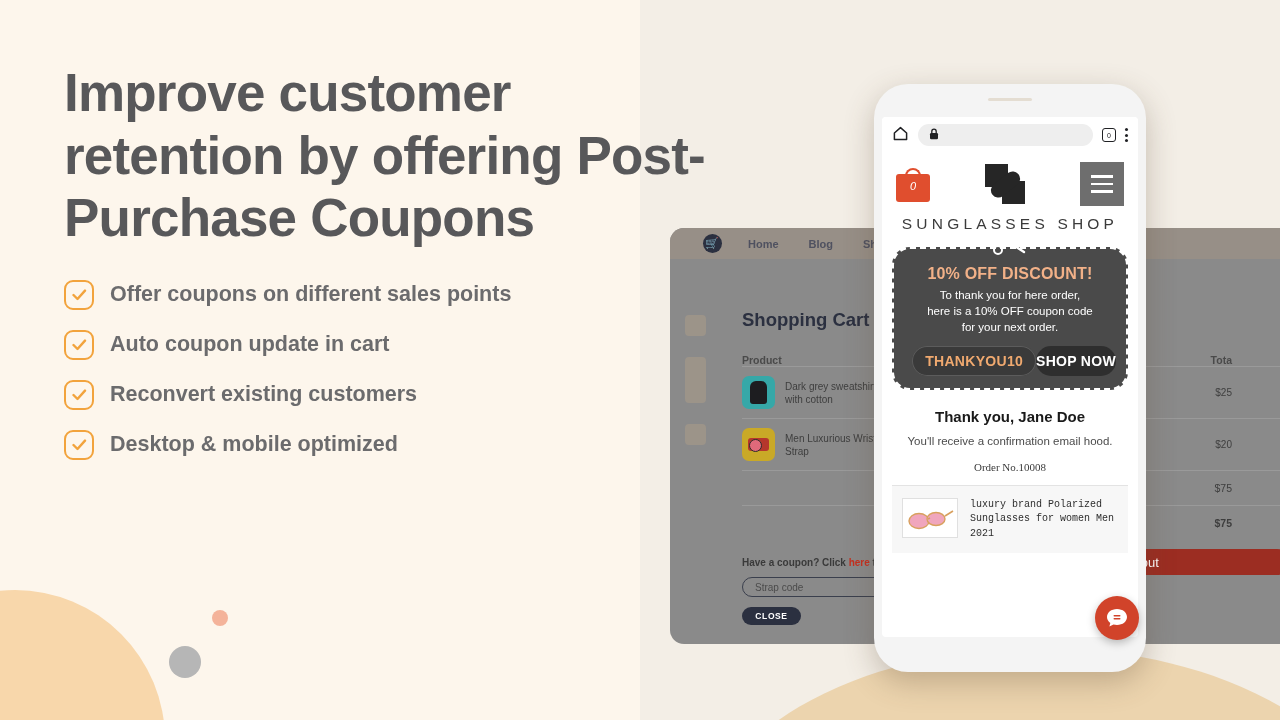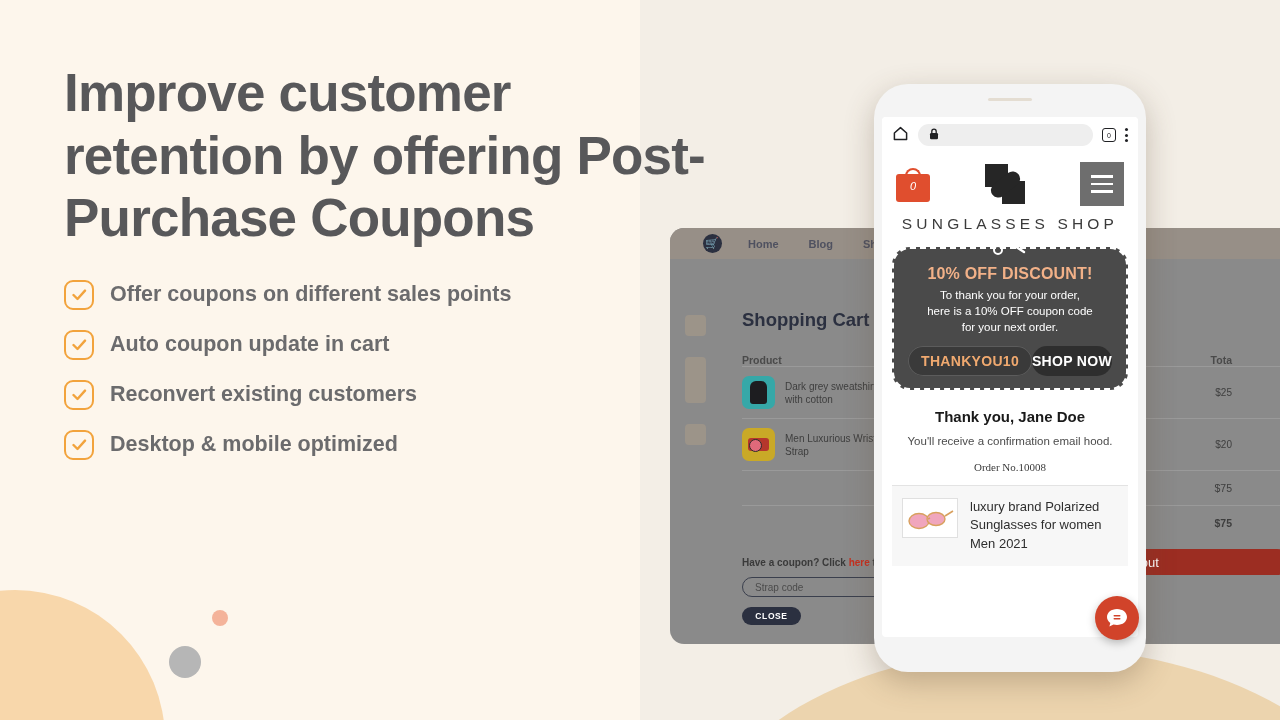--- a/index.html
+++ b/index.html
@@ -231,21 +231,21 @@
   .scissors {
     position: absolute; left: 50%; top: -21px; transform: translateX(-50%);
   }
   .coupon-title {
     font-size: 16px; font-weight: bold; color: #f2b188; letter-spacing: 0.2px;
   }
   .coupon-sub {
     margin-top: 5px; font-size: 11.5px; color: #ffffff; line-height: 1.38;
   }
   .coupon-actions {
-    margin-top: 10px; display: flex; justify-content: center;
+    margin-top: 10px; display: flex; justify-content: flex-end;
   }
   .code-btn {
     background: #3a3a3a; border-radius: 15px; padding: 7px 13px;
     color: #f0a96f; font-size: 14px; font-weight: bold; letter-spacing: 0.3px;
     box-shadow: inset 0 0 0 1px #5c5c5c;
   }
   .shop-now-btn {
     background: #2e2e2e; border-radius: 15px; padding: 7px 0;
     color: #ffffff; font-size: 14px; font-weight: bold; letter-spacing: 0.3px;
   }
@@ -261,21 +261,21 @@
   .order-card {
     margin: 12px 10px 0; background: #f7f7f7;
     border-top: 1px solid #e3e3e3; padding: 12px 10px;
     display: flex; gap: 12px;
   }
   .glasses-thumb {
     width: 56px; height: 40px; background: #ffffff;
     border: 1px solid #e0e0e0; flex: none; position: relative; overflow: hidden;
   }
   .order-item-name {
-    font-family: Liberation Sans, sans-serif; font-size: 13px;
+    font-family: Liberation Mono, monospace; font-size: 10px;
     color: #2e2e2e; line-height: 1.45;
   }
   .chat-fab {
     position: absolute; left: 1095px; top: 596px;
     width: 44px; height: 44px; border-radius: 50%;
     background: #d1432a; display: flex;
     align-items: center; justify-content: center;
     box-shadow: 0 3px 8px rgba(0,0,0,0.25);
   }
 </style>
@@ -456,21 +456,21 @@
     <div class="coupon-card">
       <span class="scissors">
         <svg width="40" height="30" viewBox="0 0 40 30">
           <circle cx="8" cy="6" r="4" fill="none" stroke="#ffffff" stroke-width="2"></circle>
           <circle cx="8" cy="22" r="4" fill="none" stroke="#ffffff" stroke-width="2"></circle>
           <path d="M11 9 L34 24 M11 19 L34 4" stroke="#ffffff" stroke-width="2.4" stroke-linecap="round"></path>
         </svg>
       </span>
       <div class="coupon-title">10% OFF DISCOUNT!</div>
       <div class="coupon-sub">
-        <div>To thank you for your order,</div>
+        <div>To thank you for here order,</div>
         <div>here is a 10% OFF coupon code</div>
         <div>for your next order.</div>
       </div>
       <div class="coupon-actions">
         <span class="code-btn">THANKYOU10</span>
         <span class="shop-now-btn">SHOP NOW</span>
       </div>
     </div>
 
     <div class="thanks">

